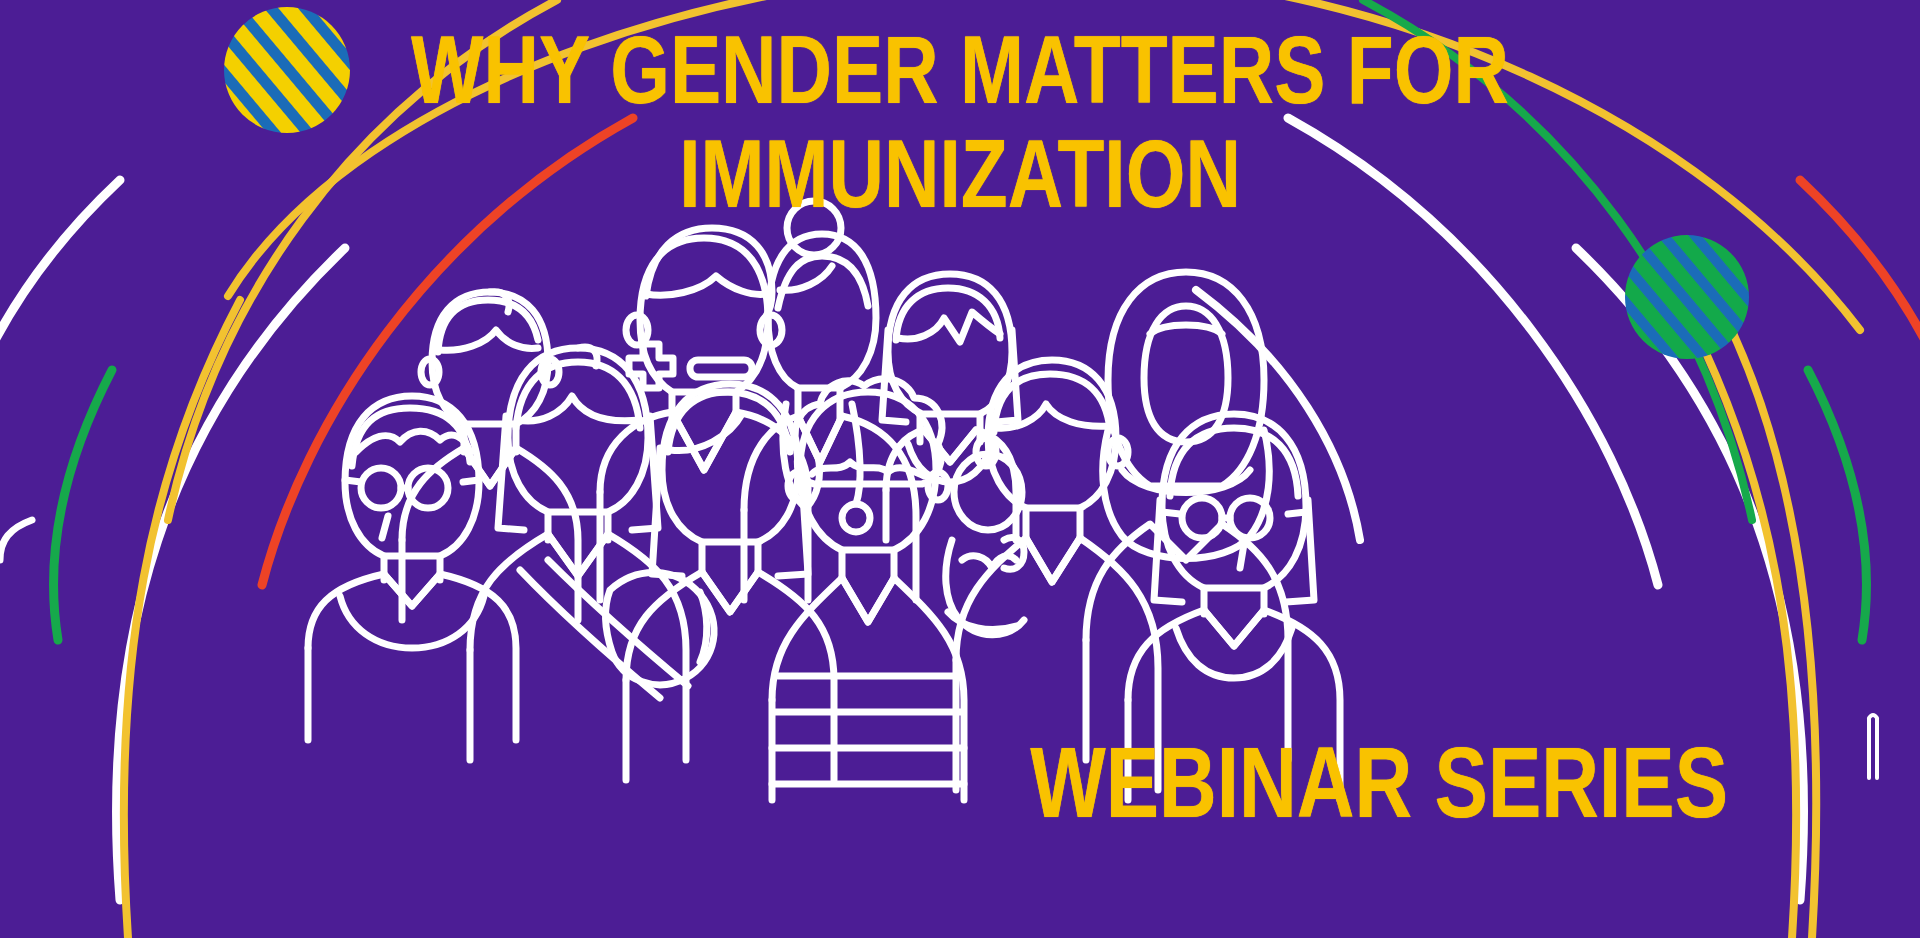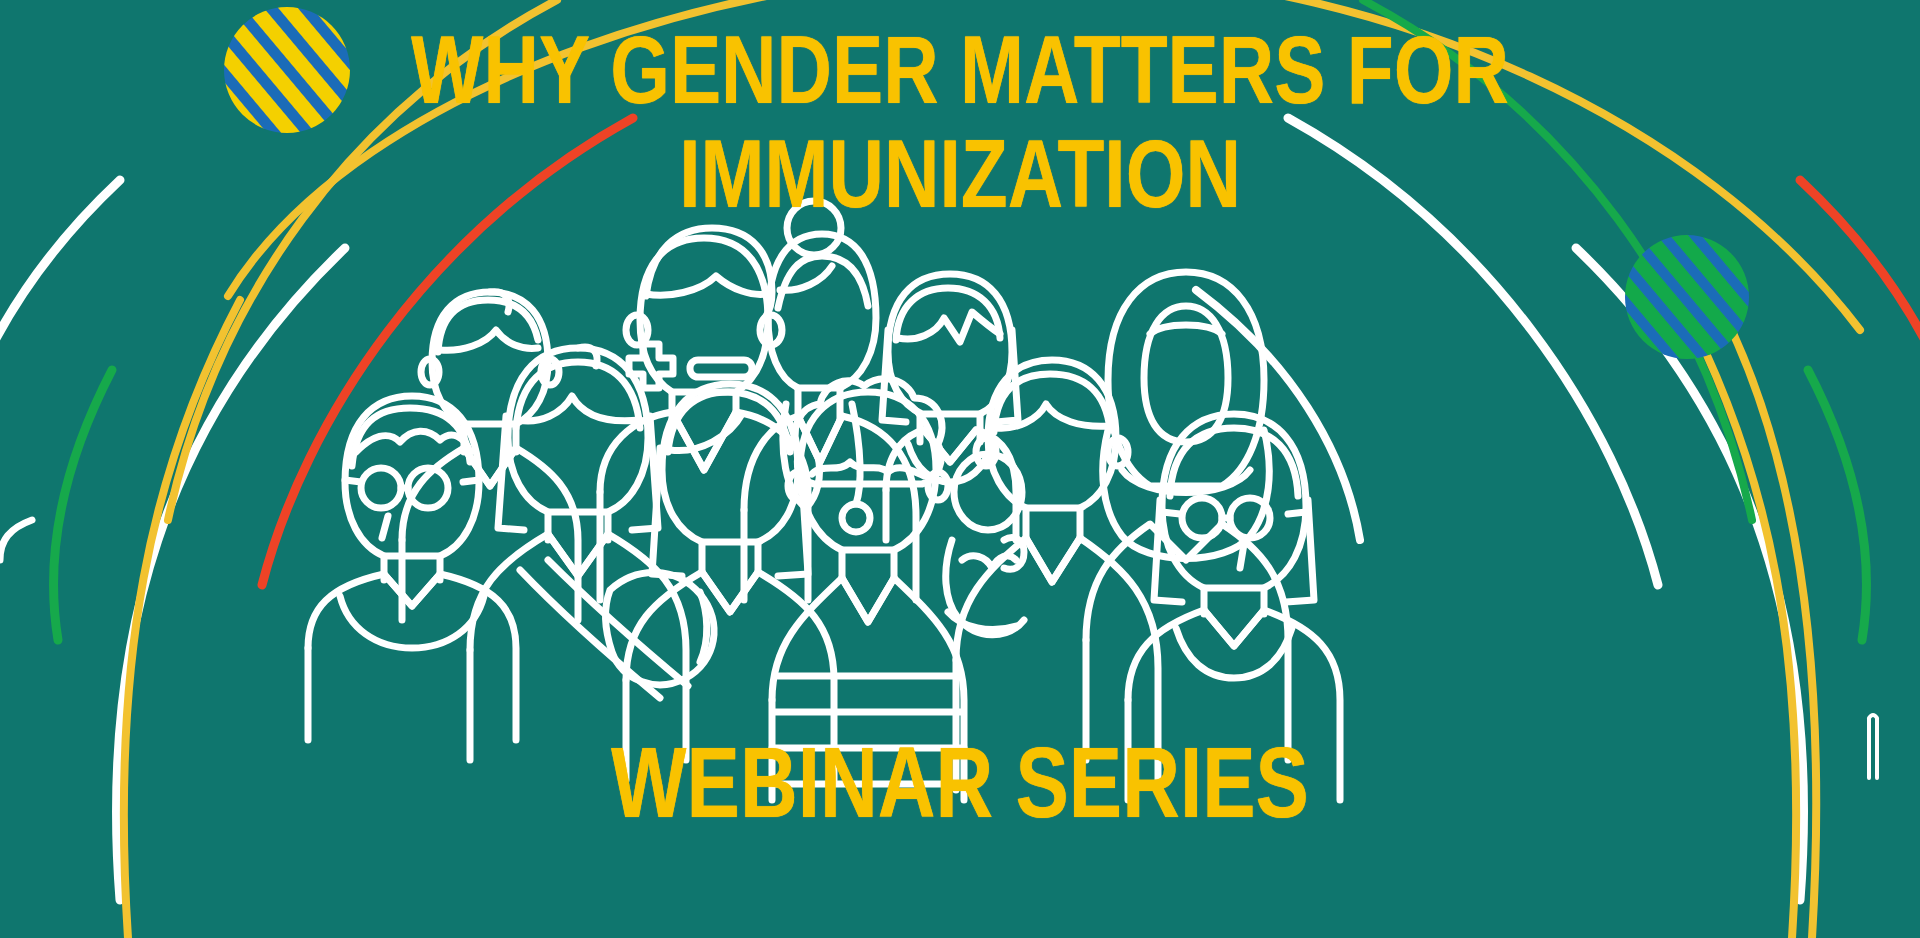--- a/index.html
+++ b/index.html
@@ -6,21 +6,21 @@
   html,body { width:1920px; height:938px; overflow:hidden; }
   body {
     font-family:"Liberation Sans", sans-serif;
     background:#1b6cb8;
   }
 
   #banner {
     position:relative;
     width:1920px;
     height:938px;
-    background:#0f766e;
+    background:#4c1d95;
     overflow:hidden;
   }
 
   .layer { position:absolute; inset:0; width:1920px; height:938px; }
 
   
   #title-block {
     position:absolute;
     left:0; top:18px;
     width:1920px;
@@ -39,21 +39,21 @@
     transform:scaleX(0.80);
     transform-origin:center center;
     white-space:nowrap;
     text-shadow:0 0 1px #f9c200;
   }
 
   #webinar-series {
     position:absolute;
     left:0; top:730px;
     width:1920px;
-    text-align:center;
+    text-align:right;
     z-index:6;
     pointer-events:none;
   }
   #webinar-series .title-line { font-size:100px; line-height:104px; }
 
   
   #logo-bar {
     position:absolute;
     left:0; bottom:0;
     width:1920px;

